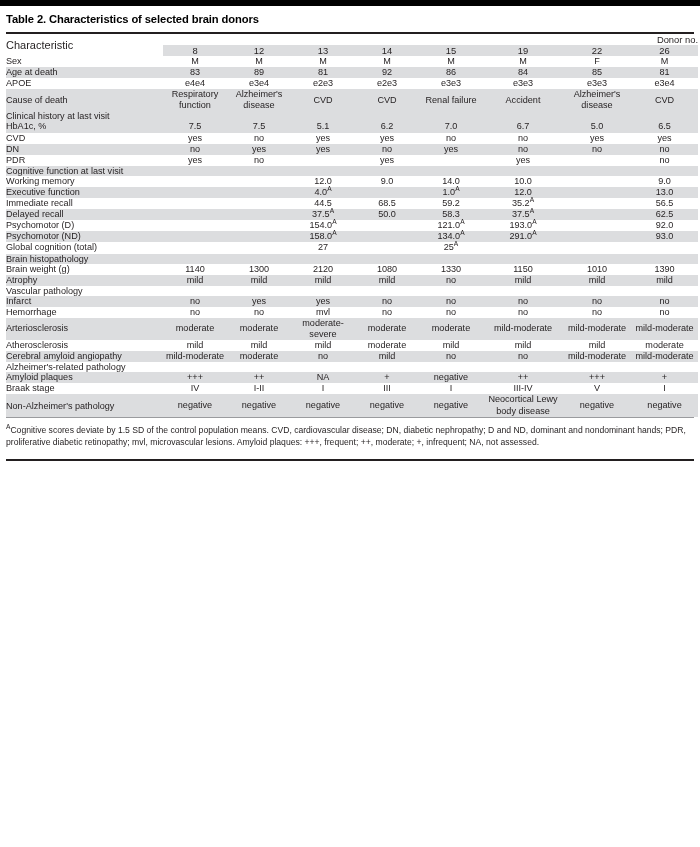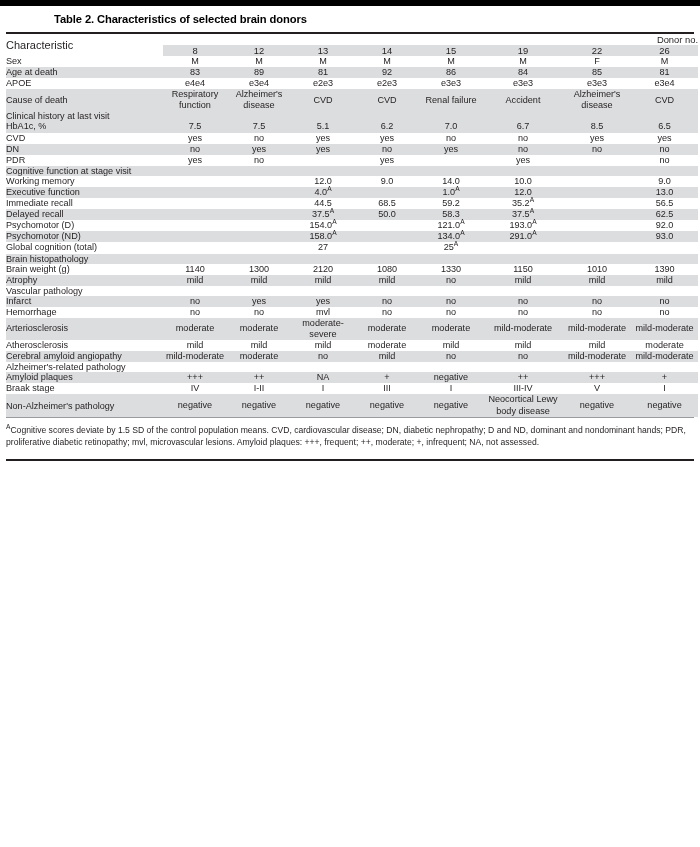--- a/index.html
+++ b/index.html
@@ -25,21 +25,20 @@
     height: 6px;
     background: #000000;
     width: 700px;
   }
   .table-title {
     font-size: 11.2px;
     font-weight: bold;
     color: #000000;
     padding: 7px 6px 7px 6px;
     letter-spacing: -0.1px;
-    margin-left: 48px;
   }
   .title-rule {
     height: 2px;
     background: #231f20;
     margin: 0 6px;
   }
   table.maintable {
     width: 688px;
     margin: 0 6px;
     border-collapse: collapse;
@@ -226,21 +225,21 @@
           <td colspan="8" class="val"></td>
         </tr>
         <tr class="shade">
           <td class="rowlabel">HbA1c, %</td>
           <td class="val">7.5</td>
           <td class="val">7.5</td>
           <td class="val">5.1</td>
           <td class="val">6.2</td>
           <td class="val">7.0</td>
           <td class="val">6.7</td>
-          <td class="val">8.5</td>
+          <td class="val">5.0</td>
           <td class="val">6.5</td>
         </tr>
         <tr class="plain">
           <td class="rowlabel">CVD</td>
           <td class="val">yes</td>
           <td class="val">no</td>
           <td class="val">yes</td>
           <td class="val">yes</td>
           <td class="val">no</td>
           <td class="val">no</td>
@@ -263,21 +262,21 @@
           <td class="val">yes</td>
           <td class="val">no</td>
           <td class="val"></td>
           <td class="val">yes</td>
           <td class="val"></td>
           <td class="val">yes</td>
           <td class="val"></td>
           <td class="val">no</td>
         </tr>
         <tr class="shade">
-          <td class="sectionlabel">Cognitive function at stage visit</td>
+          <td class="sectionlabel">Cognitive function at last visit</td>
           <td colspan="8" class="val"></td>
         </tr>
         <tr class="plain">
           <td class="rowlabel">Working memory</td>
           <td class="val"></td>
           <td class="val"></td>
           <td class="val">12.0</td>
           <td class="val">9.0</td>
           <td class="val">14.0</td>
           <td class="val">10.0</td>

